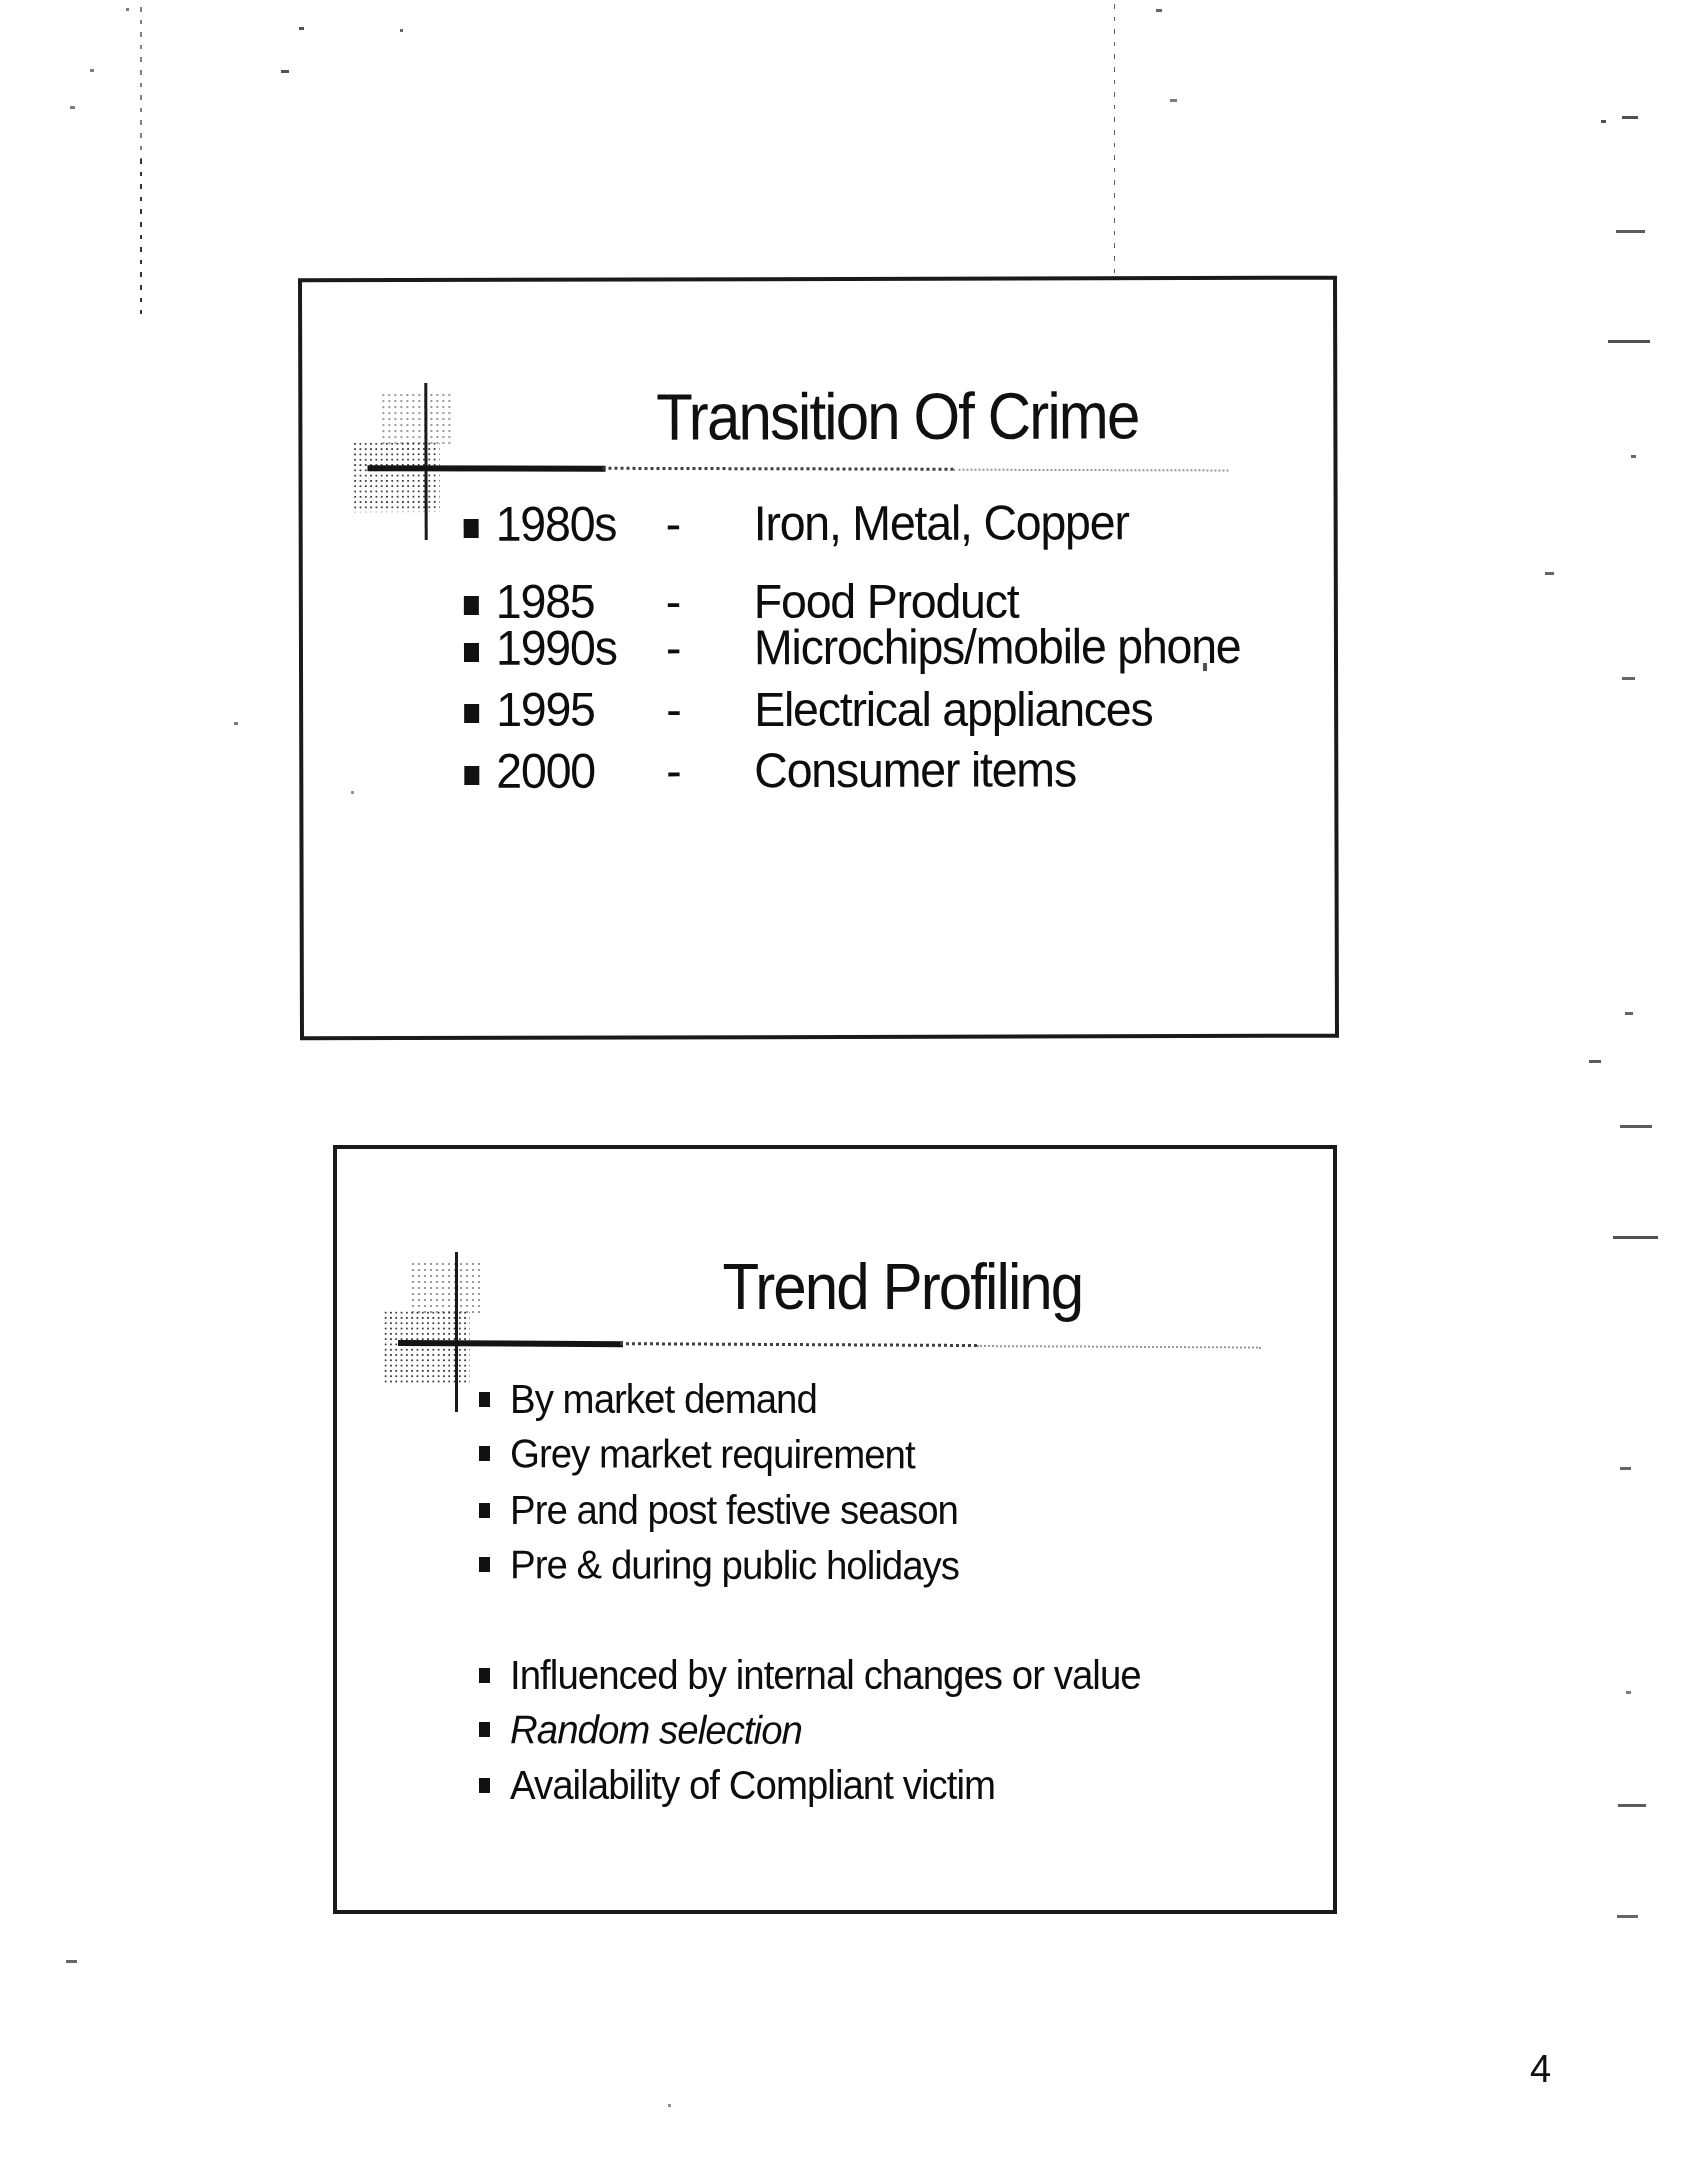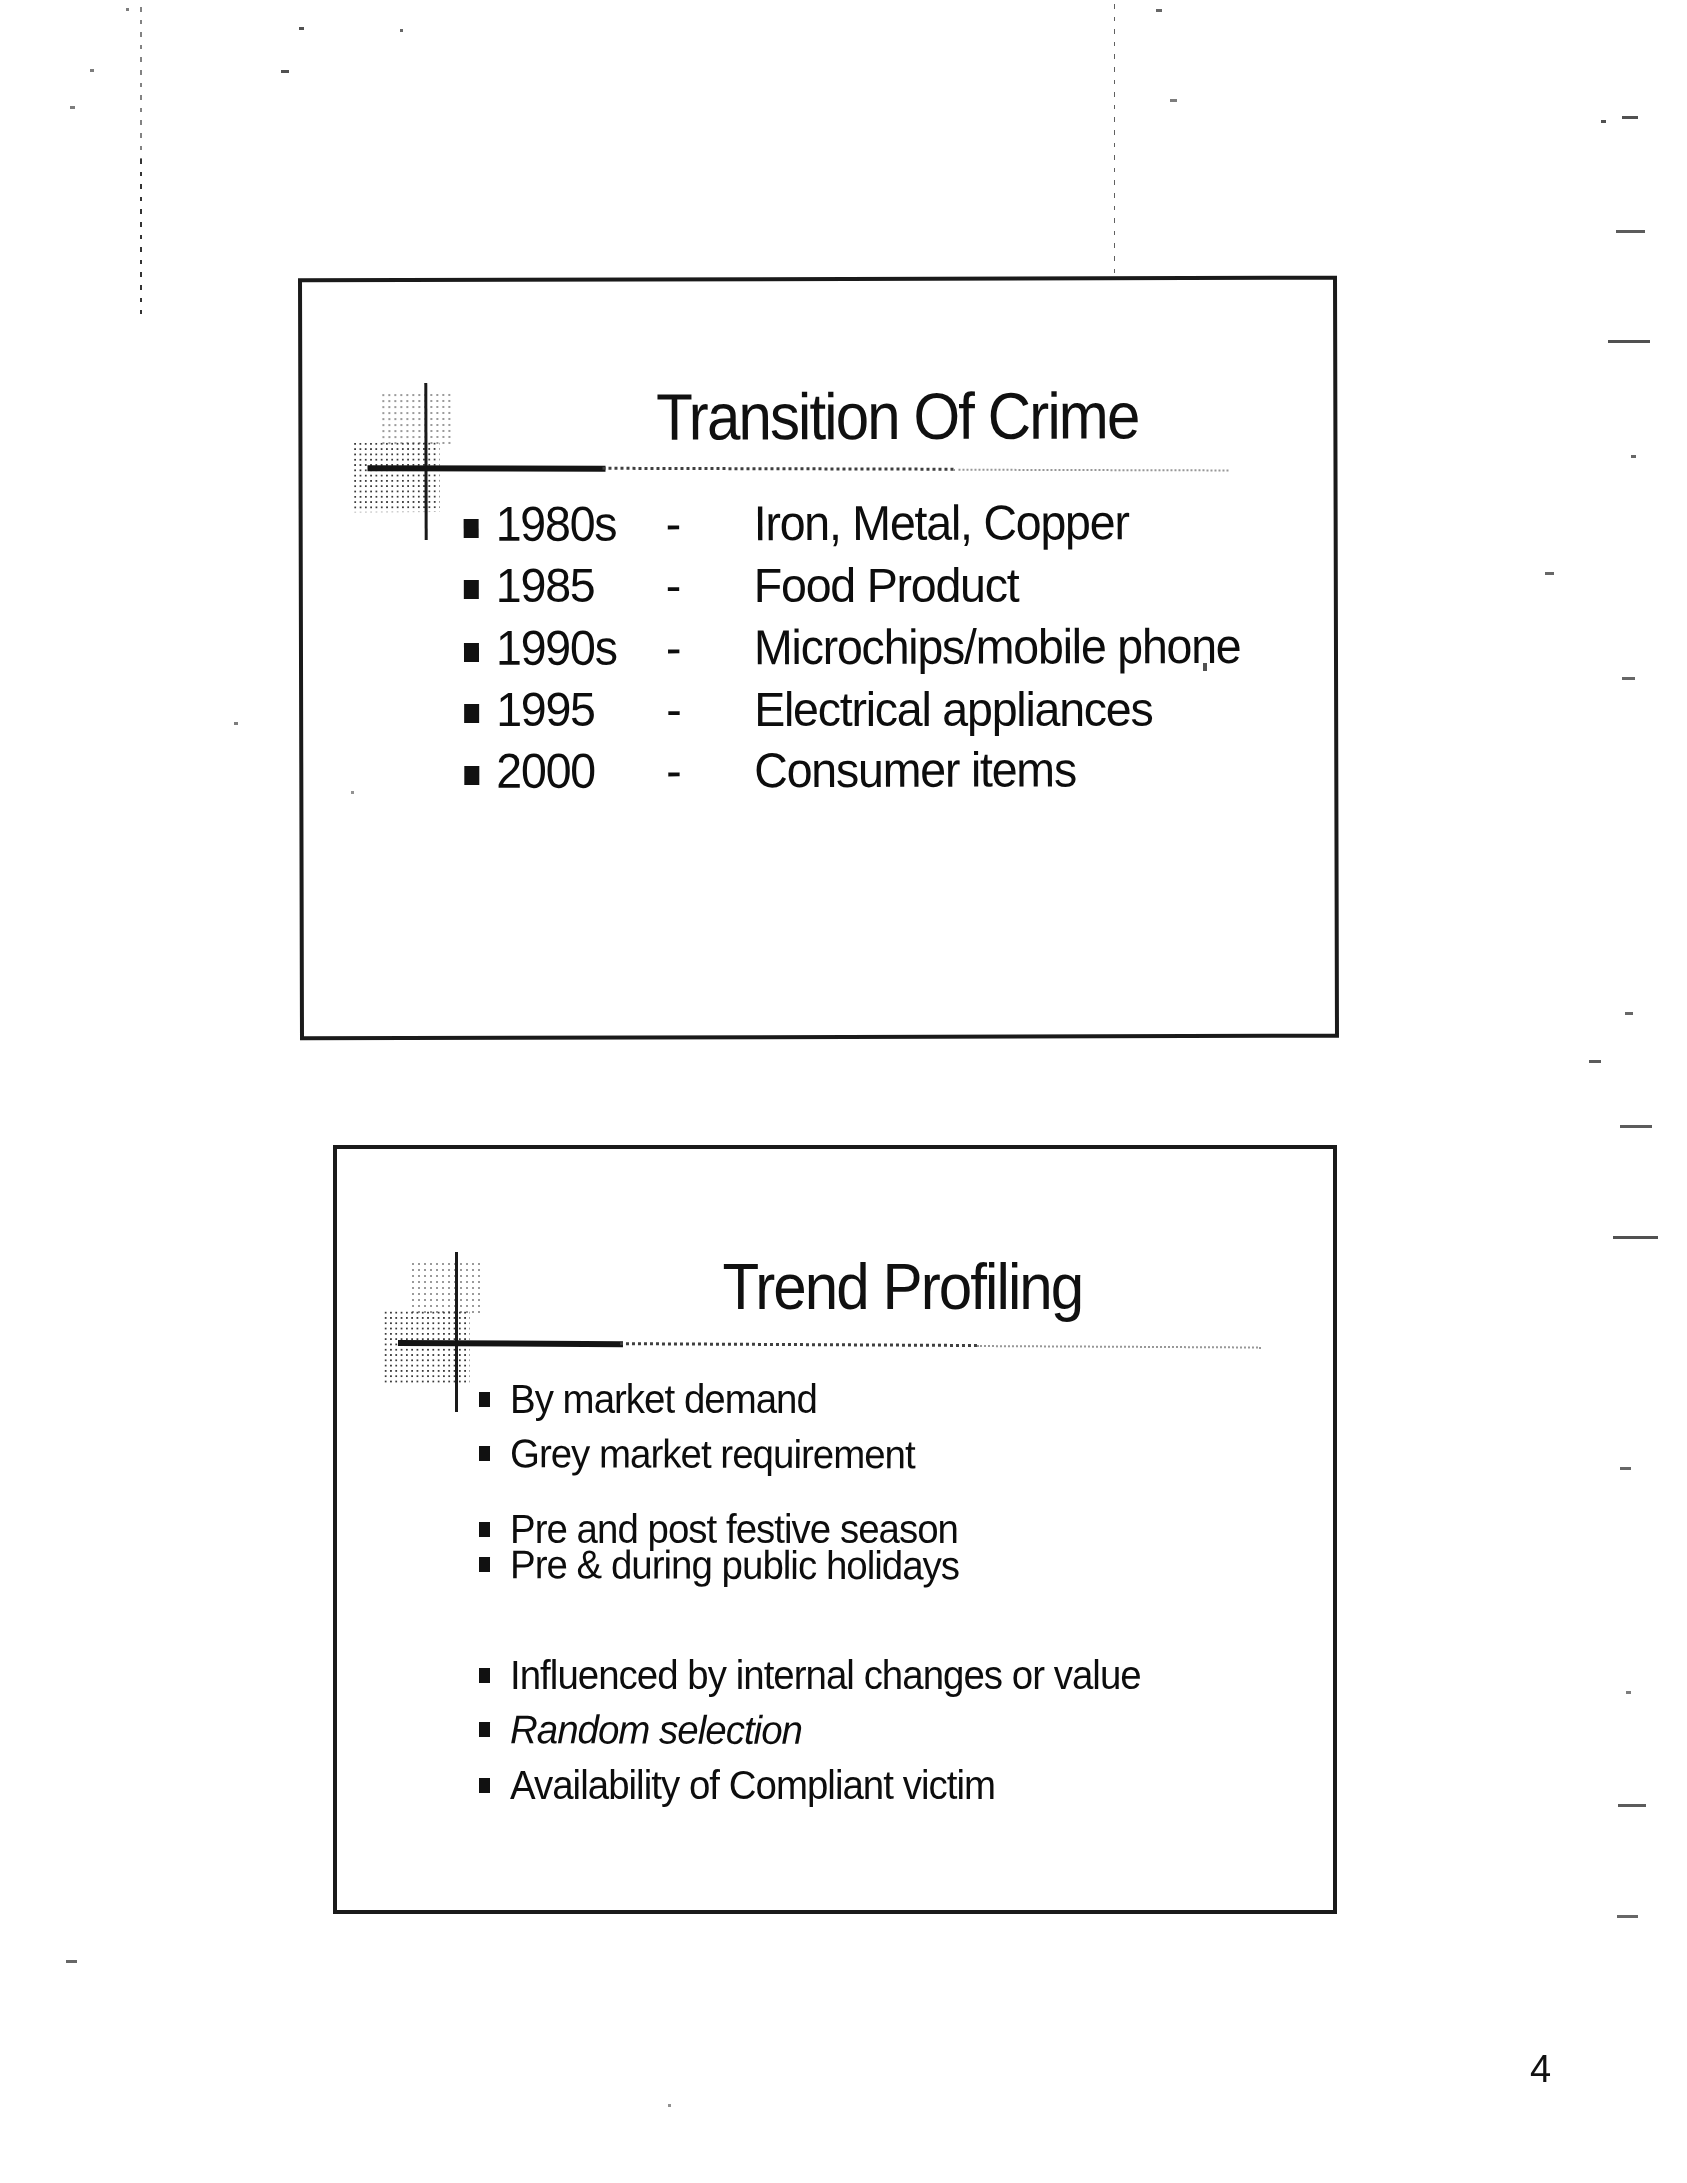--- a/index.html
+++ b/index.html
@@ -82,21 +82,21 @@
       <div class="rule-dots" style="left:235px; top:1.3px; width:351px;"></div>
       <div class="rule-dots-light" style="left:586px; top:2px; width:275px;"></div>
     </div>
 
     <div class="s1-row" style="top:216px;">
       <span class="bullet"></span>
       <span class="year">1980s</span>
       <span class="dash">-</span>
       <span class="desc">Iron, Metal, Copper</span>
     </div>
-    <div class="s1-row" style="top:278px;">
+    <div class="s1-row" style="top:294px;">
       <span class="bullet"></span>
       <span class="year">1985</span>
       <span class="dash">-</span>
       <span class="desc">Food Product</span>
     </div>
     <div class="s1-row" style="top:340px;">
       <span class="bullet"></span>
       <span class="year">1990s</span>
       <span class="dash">-</span>
       <span class="desc">Microchips/mobile phone</span>
@@ -129,21 +129,21 @@
     </div>
 
     <div class="s2-row" style="top:228px;">
       <span class="bullet"></span>
       <span class="item">By market demand</span>
     </div>
     <div class="s2-row" style="top:283px;">
       <span class="bullet"></span>
       <span class="item">Grey market requirement</span>
     </div>
-    <div class="s2-row" style="top:358px;">
+    <div class="s2-row" style="top:339px;">
       <span class="bullet"></span>
       <span class="item">Pre and post festive season</span>
     </div>
     <div class="s2-row" style="top:394px;">
       <span class="bullet"></span>
       <span class="item">Pre &amp; during public holidays</span>
     </div>
     <div class="s2-row" style="top:504px;">
       <span class="bullet"></span>
       <span class="item">Influenced by internal changes or value</span>

